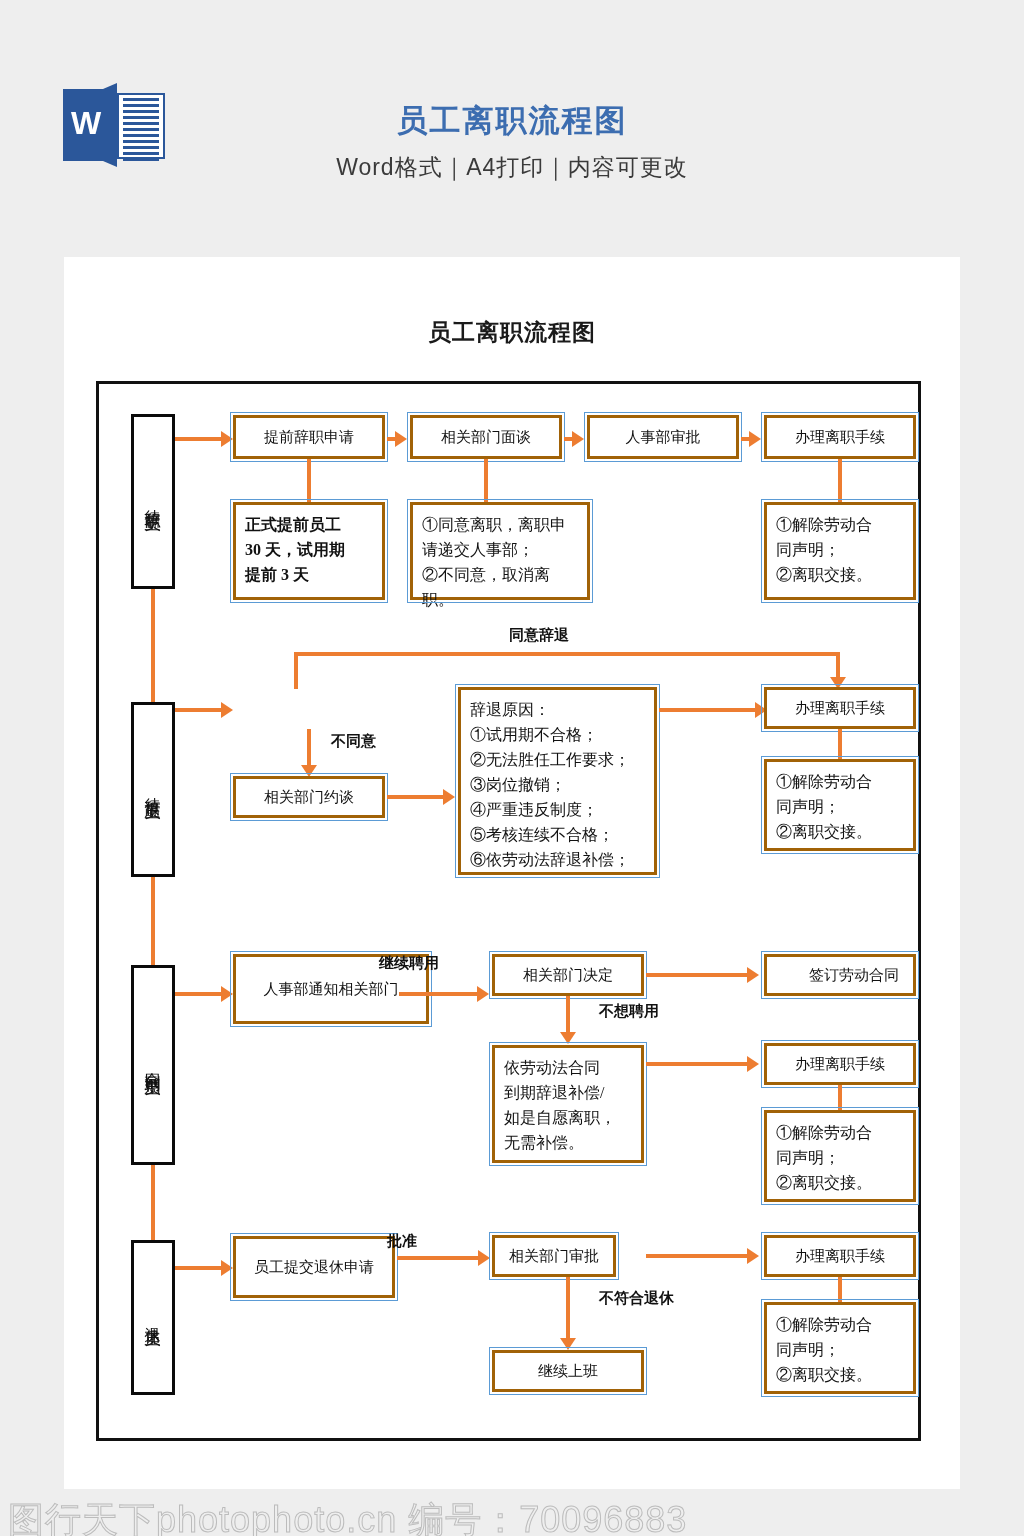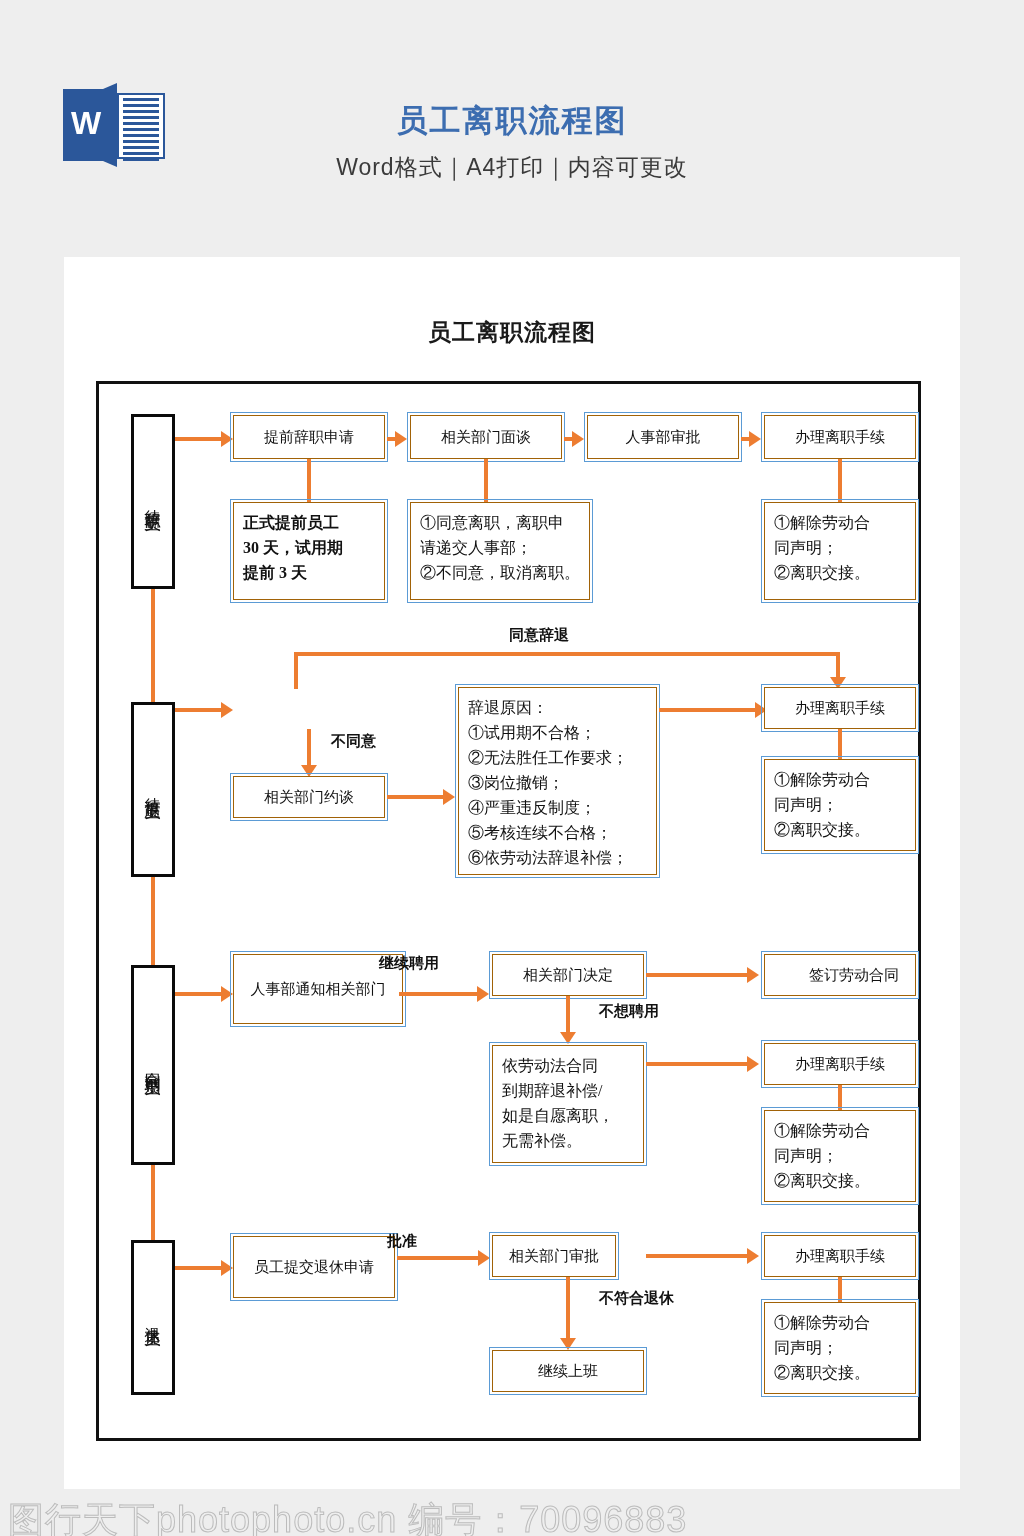--- a/index.html
+++ b/index.html
@@ -38,21 +38,21 @@
   .frame{position:absolute;left:32px;top:124px;width:825px;height:1060px;
      border:3px solid #111111;box-sizing:border-box;background:#fff;}
 
   
   .stage{position:absolute;border:3px solid #0a0a0a;background:#ffffff;box-sizing:border-box;
      display:flex;align-items:center;justify-content:center;}
   .stage span{writing-mode:vertical-rl;text-orientation:upright;font-size:16px;line-height:27px;
      letter-spacing:2px;color:#111;font-weight:normal;}
 
   .box{position:absolute;background:#ffffff;box-sizing:border-box;
-     border:1px solid #a16207;outline:1px solid #5B9BD5;outline-offset:2px;
+     border:3px solid #a16207;outline:1px solid #5B9BD5;outline-offset:2px;
      display:flex;align-items:center;justify-content:center;text-align:center;
      font-size:15px;line-height:22px;color:#111;}
   .box.multi{align-items:flex-start;justify-content:flex-start;text-align:left;padding:7px 8px 0 9px;}
   .box.multi .lines{white-space:pre-line;font-size:16px;line-height:25px;}
   .box.bold .lines{font-weight:bold;}
   .box.bold{font-weight:bold;}
 
   
   .h{position:absolute;height:4px;background:#ED7D31;}
   .v{position:absolute;width:4px;background:#ED7D31;}
@@ -196,21 +196,21 @@
       </div>
 
       <div class="v" style="left:52px;top:493px;height:88px;"></div>
 
       <div class="stage" style="left:32px;top:581px;width:44px;height:200px;">
         <span>合同到期员工</span>
       </div>
       <div class="h" style="left:76px;top:608px;width:50px;"></div>
       <div class="ar r" style="left:122px;top:602px;"></div>
 
-      <div class="box" style="left:134px;top:570px;width:170px;height:70px;">
+      <div class="box" style="left:134px;top:570px;width:196px;height:70px;">
         <span>人事部通知相关部门</span>
       </div>
       <div class="h" style="left:300px;top:608px;width:82px;"></div>
       <div class="ar r" style="left:378px;top:602px;"></div>
       <div class="lbl" style="left:280px;top:570px;">继续聘用</div>
 
       <div class="box" style="left:393px;top:570px;width:152px;height:42px;">
         <span>相关部门决定</span>
       </div>
       <div class="h" style="left:547px;top:589px;width:105px;"></div>

